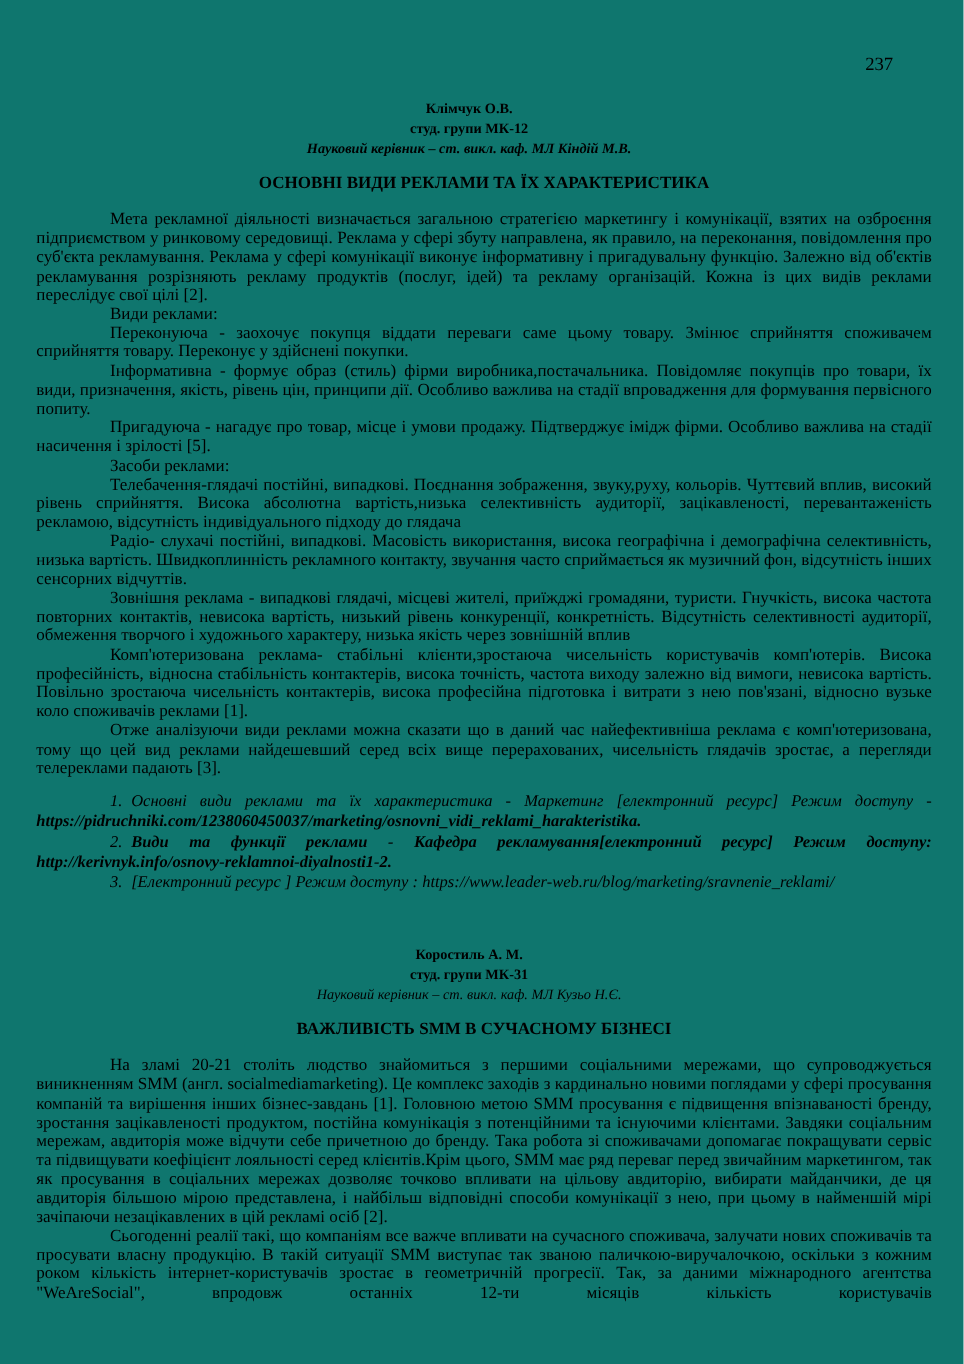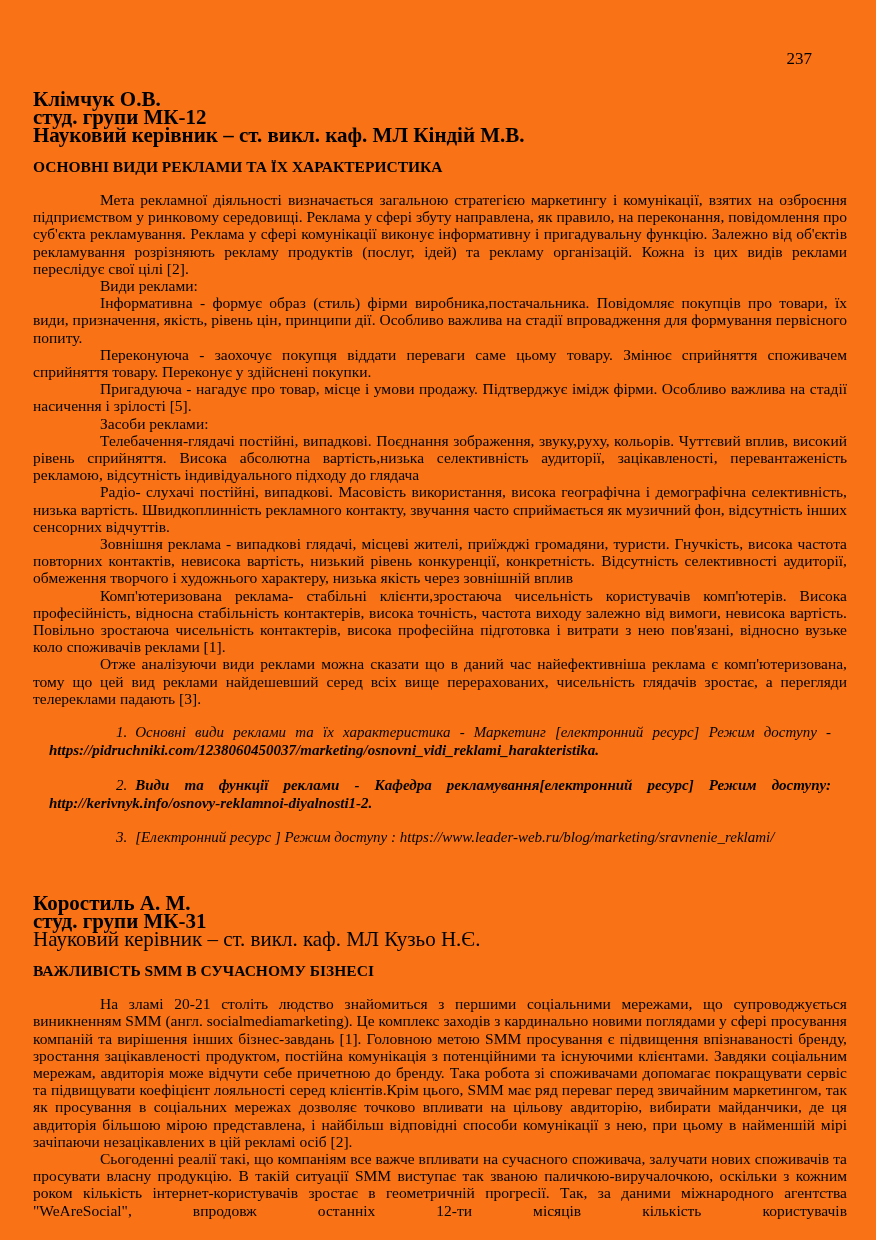--- a/index.html
+++ b/index.html
@@ -1,64 +1,65 @@
 <!DOCTYPE html>
 <html lang="uk"><head>
 <meta charset="utf-8">
 <style>
   html, body { margin: 0; padding: 0; background: #ffffff; }
   .page {
     position: relative;
     width: 876px;
     height: 1240px;
-    background: #f97316;
+    background: #0f766e;
     color: #000000;
     font-family: "Liberation Serif", "DejaVu Serif", serif;
     overflow: hidden;
     box-sizing: border-box;
     padding: 50px 29px 0 33px;
   }
   .pagenum {
     text-align: right;
     font-size: 17px;
     line-height: 17px;
     padding-right: 35px;
   }
   .byline {
     margin-top: 23px;
-    text-align: left;
+    text-align: center;
     padding-right: 27px;
-    font-size: 21px;
+    font-size: 13px;
     line-height: 18px;
     font-weight: bold;
   }
-  .byline .sup { }
+  .byline .sup { font-style: italic; }
   .byline .sup.normal-weight { font-weight: normal; }
   .article-title {
     margin-top: 14px;
+    text-align: center;
     font-weight: bold;
     font-size: 15.5px;
     line-height: 18px;
   }
   .body-text {
     margin-top: 15px;
     font-size: 15.5px;
     line-height: 17.2px;
     text-align: justify;
   }
   .body-text p { margin: 0; text-indent: 67px; font-family: Liberation Serif, serif; }
   .body-text p.continued { text-align-last: justify; }
   .refs {
     margin-top: 13px;
     font-size: 15px;
     line-height: 18.2px;
     font-style: italic;
     text-align: justify;
   }
-  .refs p { margin: 16px; text-indent: 67px; }
+  .refs p { margin: 0; text-indent: 67px; }
   .refs .ref-num { margin-right: 8px; }
   .b { font-weight: bold; }
   .article-2 .byline { margin-top: 48px; }
 </style>
 </head>
 <body>
 
 <div class="page">
 
   <div class="pagenum">237</div>
@@ -68,22 +69,22 @@
       <div>Клімчук О.В.</div>
       <div>студ. групи МК-12</div>
       <div class="sup">Науковий керівник – ст. викл. каф. МЛ Кіндій М.В.</div>
     </div>
 
     <h1 class="article-title">ОСНОВНІ ВИДИ РЕКЛАМИ ТА ЇХ ХАРАКТЕРИСТИКА</h1>
 
     <div class="body-text">
       <p>Мета рекламної діяльності визначається загальною стратегією маркетингу і комунікації, взятих на озброєння підприємством у ринковому середовищі. Реклама у сфері збуту направлена, як правило, на переконання, повідомлення про суб'єкта рекламування. Реклама у сфері комунікації виконує інформативну і пригадувальну функцію. Залежно від об'єктів рекламування розрізняють рекламу продуктів (послуг, ідей) та рекламу організацій. Кожна із цих видів реклами переслідує свої цілі [2].</p>
       <p>Види реклами:</p>
+      <p>Переконуюча - заохочує покупця віддати переваги саме цьому товару. Змінює сприйняття споживачем сприйняття товару. Переконує у здійснені покупки.</p>
       <p>Інформативна - формує образ (стиль) фірми виробника,постачальника. Повідомляє покупців про товари, їх види, призначення, якість, рівень цін, принципи дії. Особливо важлива на стадії впровадження для формування первісного попиту.</p>
-      <p>Переконуюча - заохочує покупця віддати переваги саме цьому товару. Змінює сприйняття споживачем сприйняття товару. Переконує у здійснені покупки.</p>
       <p>Пригадуюча - нагадує про товар, місце і умови продажу. Підтверджує імідж фірми. Особливо важлива на стадії насичення і зрілості [5].</p>
       <p>Засоби реклами:</p>
       <p>Телебачення-глядачі постійні, випадкові. Поєднання зображення, звуку,руху, кольорів. Чуттєвий вплив, високий рівень сприйняття. Висока абсолютна вартість,низька селективність аудиторії, зацікавленості, перевантаженість рекламою, відсутність індивідуального підходу до глядача</p>
       <p>Радіо- слухачі постійні, випадкові. Масовість використання, висока географічна і демографічна селективність, низька вартість. Швидкоплинність рекламного контакту, звучання часто сприймається як музичний фон, відсутність інших сенсорних відчуттів.</p>
       <p>Зовнішня реклама - випадкові глядачі, місцеві жителі, приїжджі громадяни, туристи. Гнучкість, висока частота повторних контактів, невисока вартість, низький рівень конкуренції, конкретність. Відсутність селективності аудиторії, обмеження творчого і художнього характеру, низька якість через зовнішній вплив</p>
       <p>Комп'ютеризована реклама- стабільні клієнти,зростаюча чисельність користувачів комп'ютерів. Висока професійність, відносна стабільність контактерів, висока точність, частота виходу залежно від вимоги, невисока вартість. Повільно зростаюча чисельність контактерів, висока професійна підготовка і витрати з нею пов'язані, відносно вузьке коло споживачів реклами [1].</p>
       <p>Отже аналізуючи види реклами можна сказати що в даний час найефективніша реклама є комп'ютеризована, тому що цей вид реклами найдешевший серед всіх вище перерахованих, чисельність глядачів зростає, а перегляди телереклами падають [3].</p>
     </div>
 
     <div class="refs">

